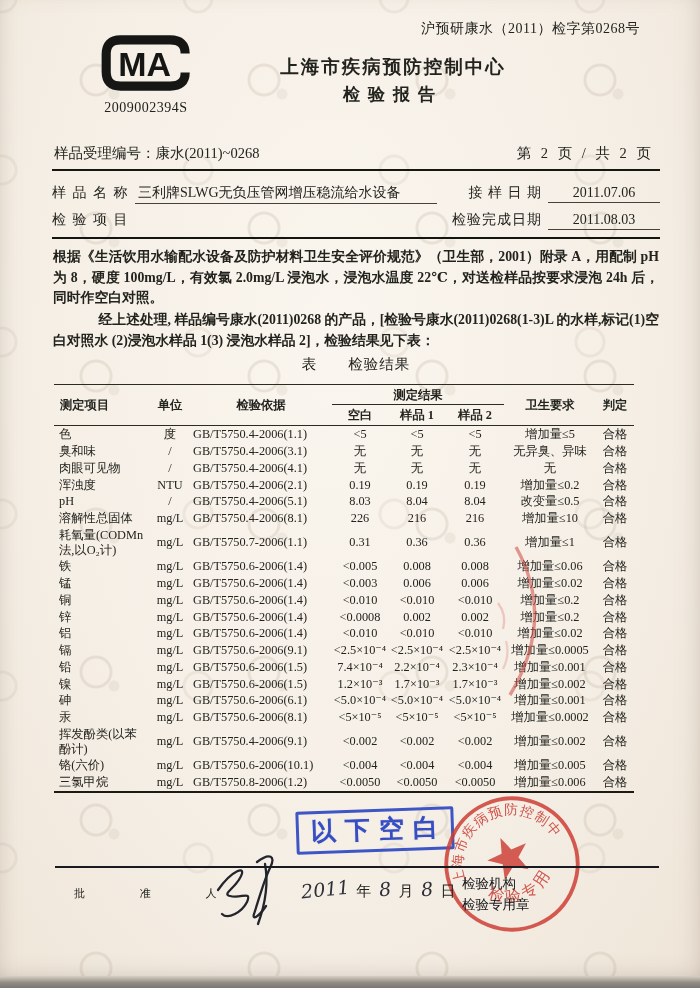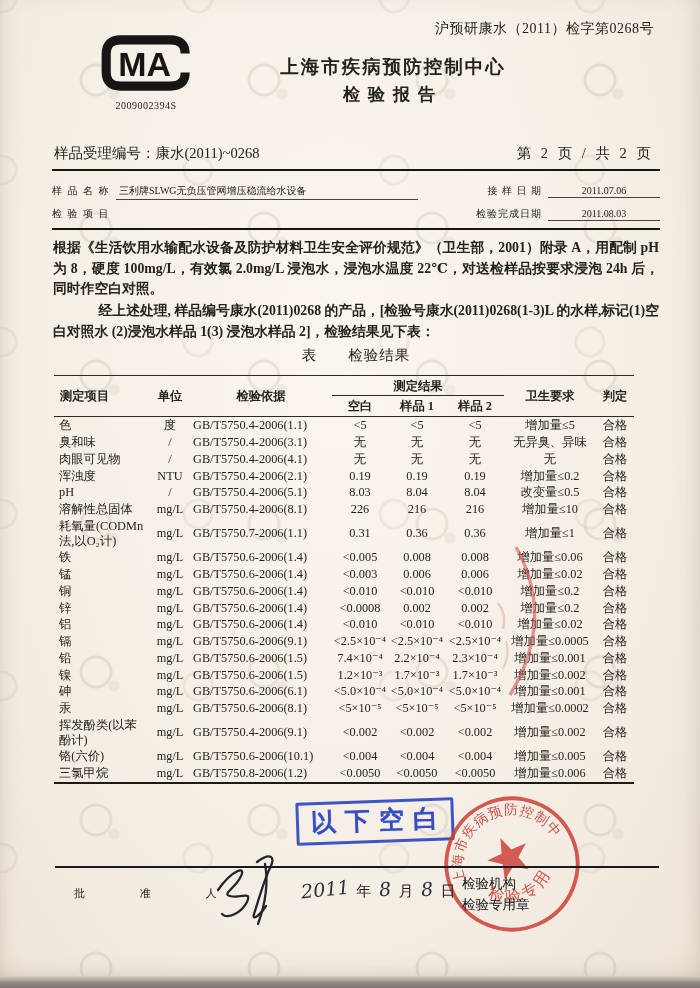--- a/index.html
+++ b/index.html
@@ -20,34 +20,34 @@
     box-shadow:inset 0 -20px 26px -14px rgba(110,100,88,.38),
                inset -14px 0 30px -20px rgba(150,135,118,.35),
                inset 14px 0 30px -22px rgba(150,135,118,.28);}
   .scan-edge{position:absolute;left:0;right:0;bottom:0;height:12px;z-index:9;
     background:linear-gradient(180deg,#d8d0c4,#918c84 55%,#7b7770);}
   .content{position:relative;z-index:1;padding:20px 40px 0 52px;}
 
   
   .hd{position:relative;height:106px;}
   .cma{position:absolute;left:36px;top:12px;width:116px;text-align:center;}
-  .cma-code{font-size:10px;margin-top:2px;letter-spacing:.5px;}
-  .doc-no{position:absolute;right:6px;top:0;font-size:14px;letter-spacing:.5px;}
+  .cma-code{font-size:14px;margin-top:2px;letter-spacing:.5px;}
+  .doc-no{position:absolute;right:20px;top:0;font-size:14px;letter-spacing:.5px;}
   .org-name{position:absolute;left:0;right:0;top:34px;text-align:center;padding-left:74px;
     font-size:18.5px;font-weight:bold;letter-spacing:2px;}
   .report-title{position:absolute;left:0;right:0;top:63px;text-align:center;padding-left:74px;
     font-size:17px;font-weight:bold;letter-spacing:8px;}
 
   
   .sample-bar{display:flex;justify-content:space-between;align-items:baseline;
     font-size:14.5px;margin-top:18px;padding:0 6px 6px 2px;border-bottom:2.4px solid #171712;}
   .sample-bar .pg{letter-spacing:3px;}
 
   
-  .meta{margin-top:13px;font-size:10px;}
+  .meta{margin-top:13px;font-size:14px;}
   .meta-row{display:flex;align-items:baseline;margin-bottom:7px;}
   .m-label{white-space:nowrap;letter-spacing:1.5px;}
   .m-val-l{width:296px;border-bottom:1.1px solid #46423b;padding:0 3px 1px;margin-left:6px;}
   .m-gap{flex:1;}
   .m-label-r{white-space:nowrap;letter-spacing:1px;}
   .m-val-r{width:112px;text-align:center;border-bottom:1.1px solid #46423b;padding-bottom:1px;margin-left:6px;}
 
   .rule-thick{border-top:2.6px solid #15150f;margin-top:4px;}
 
   .paras{margin-top:8px;font-size:13.8px;line-height:1.5;text-align:justify;}

